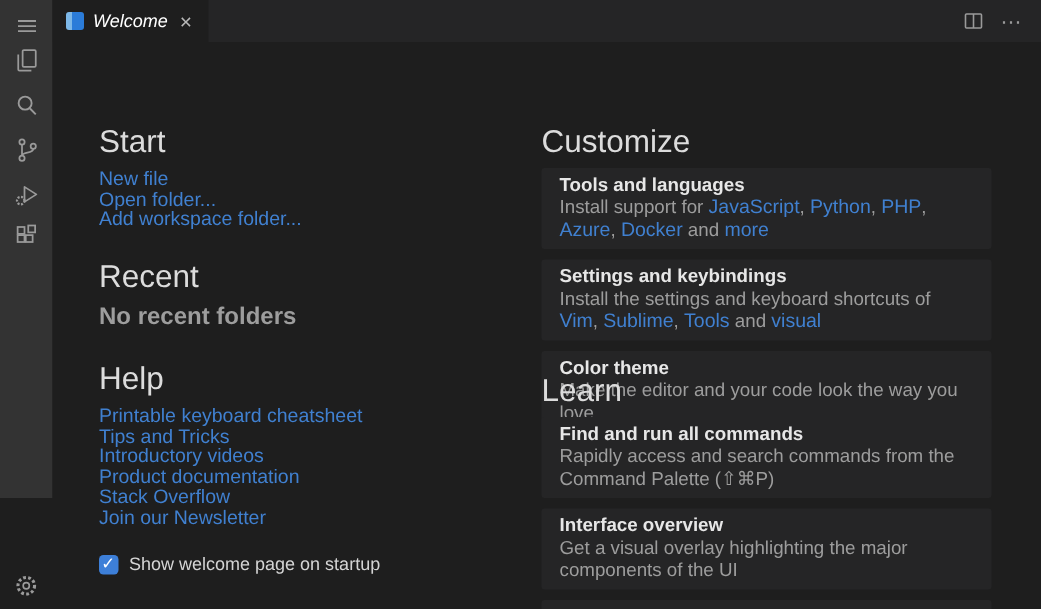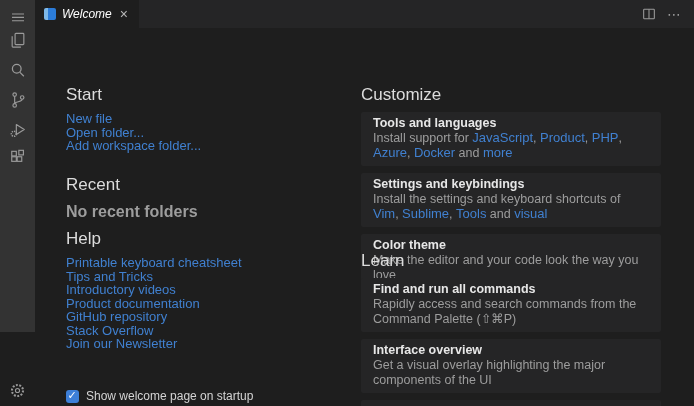--- a/index.html
+++ b/index.html
@@ -25,21 +25,21 @@
   .tab-close{font-size:14px;line-height:1;color:#b8b8b8;cursor:pointer;padding:1px 2px;}
   .tab-actions{margin-left:auto;display:flex;align-items:center;gap:10px;padding-right:12px;color:var(--icon);}
   .tab-actions .ticon{display:flex;align-items:center;cursor:pointer;}
   .more-glyph{font-size:14px;letter-spacing:1px;color:var(--icon);line-height:1;}
 
   
   .editor{position:absolute;left:35px;top:28px;right:0;bottom:0;background:var(--editor-bg);}
   .col-left{position:absolute;left:31px;top:0;width:280px;height:100%;}
   .col-right{position:absolute;left:326px;top:0;width:300px;height:100%;}
   .section{position:absolute;left:0;width:100%;}
-  h2{font-size:17px;font-weight:400;color:var(--heading);line-height:22px;margin-bottom:6px;}
+  h2{font-size:21px;font-weight:400;color:var(--heading);line-height:22px;margin-bottom:6px;}
   .wlink{display:block;font-size:13px;line-height:13.5px;color:var(--link);text-decoration:none;cursor:pointer;}
   .card-desc .wlink{display:inline;}
   .muted{font-size:16px;color:var(--text-muted);line-height:15px;margin-top:8px;font-weight:bold;}
 
   
   .card{background:var(--card-bg);border-radius:2px;padding:4px 12px 5px;margin-bottom:7px;cursor:pointer;}
   .card-title{font-size:12.5px;font-weight:700;color:var(--card-title);line-height:15px;}
   .card-desc{font-size:12.5px;color:var(--text-muted);line-height:15px;}
 
   
@@ -129,48 +129,47 @@
             <a class="wlink">Open folder...</a>
             <a class="wlink">Add workspace folder...</a>
           </div>
       </div>
 
       <div class="section" style="top:146px;">
         <h2>Recent</h2>
         <div class="muted">No recent folders</div>
       </div>
 
-      <div class="section" style="top:200px;">
+      <div class="section" style="top:214px;">
         <h2>Help</h2>
         <div>
             <a class="wlink">Printable keyboard cheatsheet</a>
             <a class="wlink">Tips and Tricks</a>
             <a class="wlink">Introductory videos</a>
             <a class="wlink">Product documentation</a>
-            <a class="wlink">GitHub repository</a>
             <a class="wlink">Stack Overflow</a>
             <a class="wlink">Join our Newsletter</a>
           </div>
       </div>
 
-      <div class="section" style="top:341px;margin-top:20px;">
+      <div class="section" style="top:341px;">
         <div class="checkbox-row">
           <span class="checkbox checked"></span>
           <span class="checkbox-label">Show welcome page on startup</span>
         </div>
       </div>
     </div>
 
     <div class="col-right">
       <div class="section" style="top:56px;">
         <h2>Customize</h2>
         <div>
             <div class="card">
               <div class="card-title">Tools and languages</div>
-              <div class="card-desc"><span>Install support for </span><span class="wlink">JavaScript</span><span>, </span><span class="wlink">Product</span><span>, </span><span class="wlink">PHP</span><span>, </span><span class="wlink">Azure</span><span>, </span><span class="wlink">Docker</span><span> and </span><span class="wlink">more</span></div>
+              <div class="card-desc"><span>Install support for </span><span class="wlink">JavaScript</span><span>, </span><span class="wlink">Python</span><span>, </span><span class="wlink">PHP</span><span>, </span><span class="wlink">Azure</span><span>, </span><span class="wlink">Docker</span><span> and </span><span class="wlink">more</span></div>
             </div>
             <div class="card">
               <div class="card-title">Settings and keybindings</div>
               <div class="card-desc"><span>Install the settings and keyboard shortcuts of </span><span class="wlink">Vim</span><span>, </span><span class="wlink">Sublime</span><span>, </span><span class="wlink">Tools</span><span> and </span><span class="wlink">visual</span></div>
             </div>
             <div class="card">
               <div class="card-title">Color theme</div>
               <div class="card-desc"><span>Make the editor and your code look the way you love</span></div>
             </div>
           </div>

